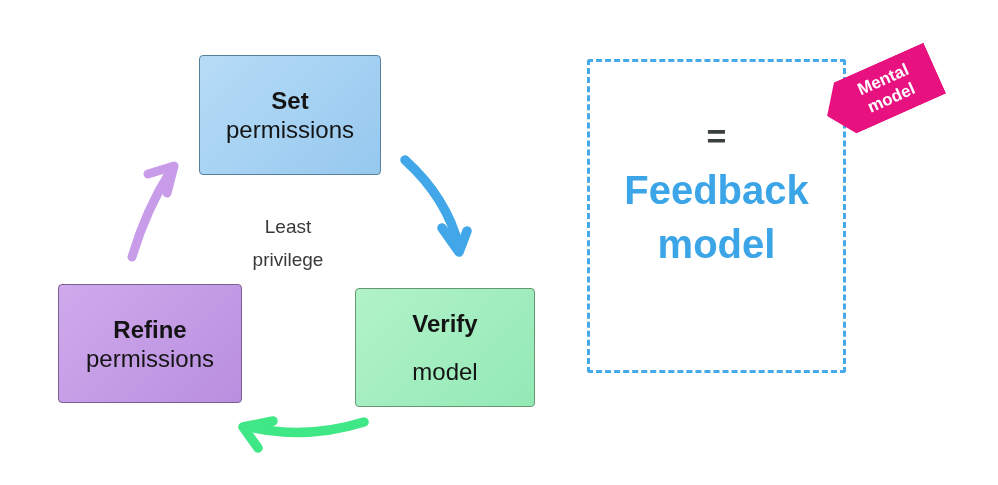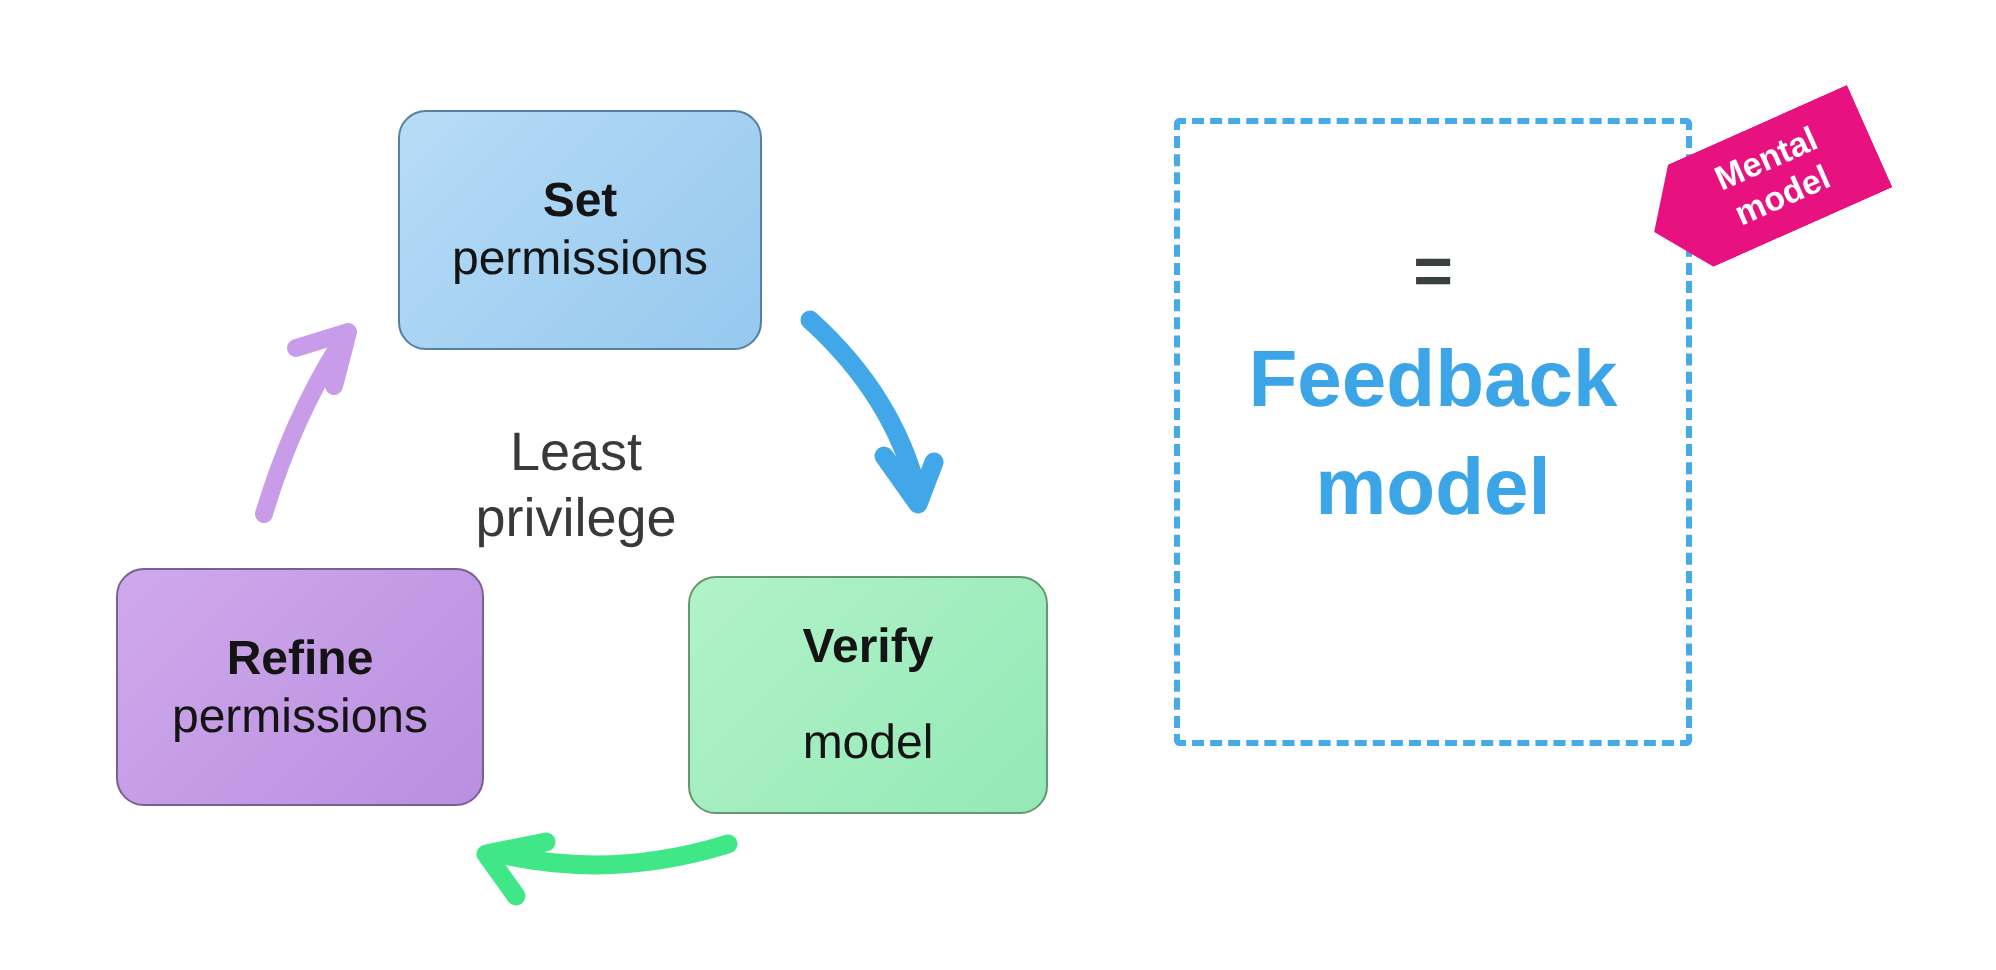--- a/index.html
+++ b/index.html
@@ -13,21 +13,21 @@
   }
   #stage {
     position: relative;
     width: 998px;
     height: 485px;
     background: #ffffff;
   }
   
   .node {
     position: absolute;
-    border-radius: 14px;
+    border-radius: 4px;
     display: flex;
     flex-direction: column;
     align-items: center;
     justify-content: center;
     text-align: center;
     color: #141414;
     font-size: 24px;
     line-height: 29px;
   }
   .node .t { font-weight: 700; }
@@ -36,32 +36,32 @@
     left: 199px; top: 55px; width: 180px; height: 118px;
     background: linear-gradient(135deg, #b7dcf7 0%, #96c8ee 100%);
     border: 1.5px solid #56809c;
   }
   #node-refine {
     left: 58px; top: 284px; width: 182px; height: 117px;
     background: linear-gradient(135deg, #cfa9ec 0%, #b98fdf 100%);
     border: 1.5px solid #7c5f92;
   }
   #node-verify {
-    left: 344px; top: 288px; width: 178px; height: 117px;
+    left: 355px; top: 288px; width: 178px; height: 117px;
     background: linear-gradient(135deg, #b2f2c9 0%, #93e9b6 100%);
     border: 1.5px solid #64996f;
     gap: 19px;
   }
   
   #center-label {
     position: absolute;
     left: 188px; top: 210px; width: 200px;
     text-align: center;
     color: #37393b;
-    font-size: 27px;
+    font-size: 19px;
     line-height: 33px;
     font-weight: 400;
   }
   
   .arrow { position: absolute; overflow: visible; }
   #arrow-blue   { left: 390px; top: 148px; }
   #arrow-green  { left: 232px; top: 408px; }
   #arrow-purple { left: 116px; top: 155px; }
   .arrow path {
     fill: none;

